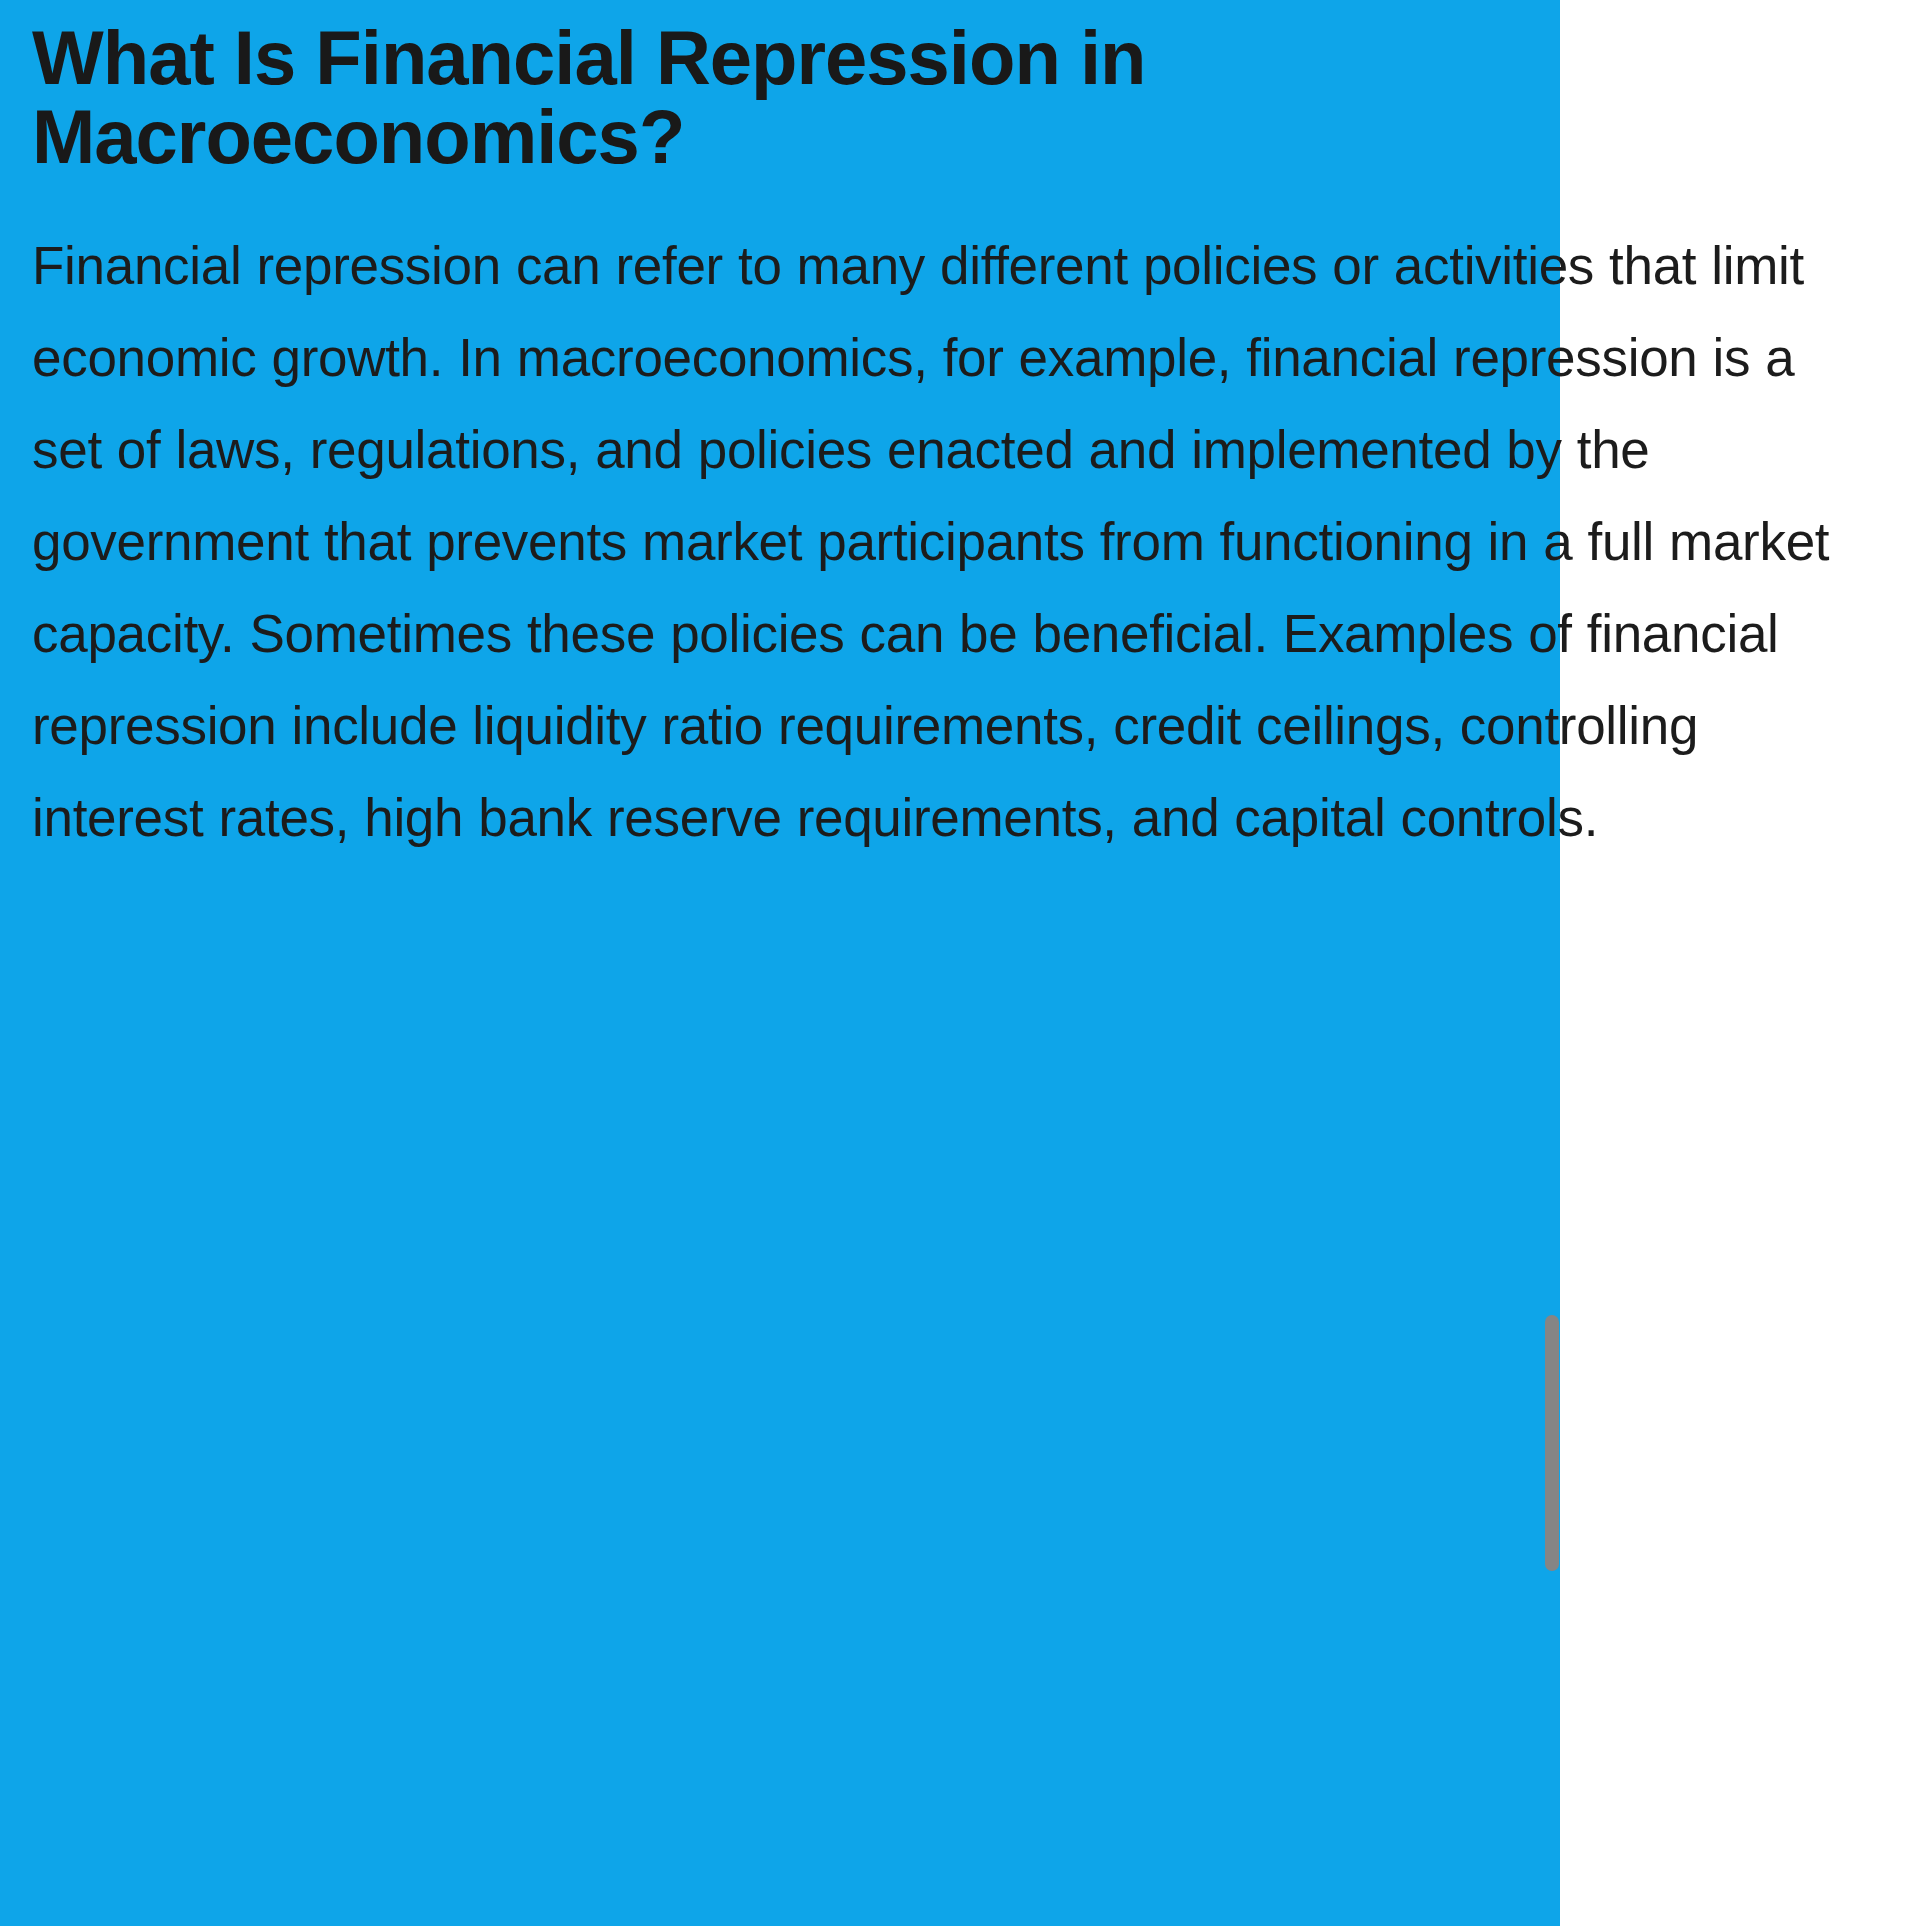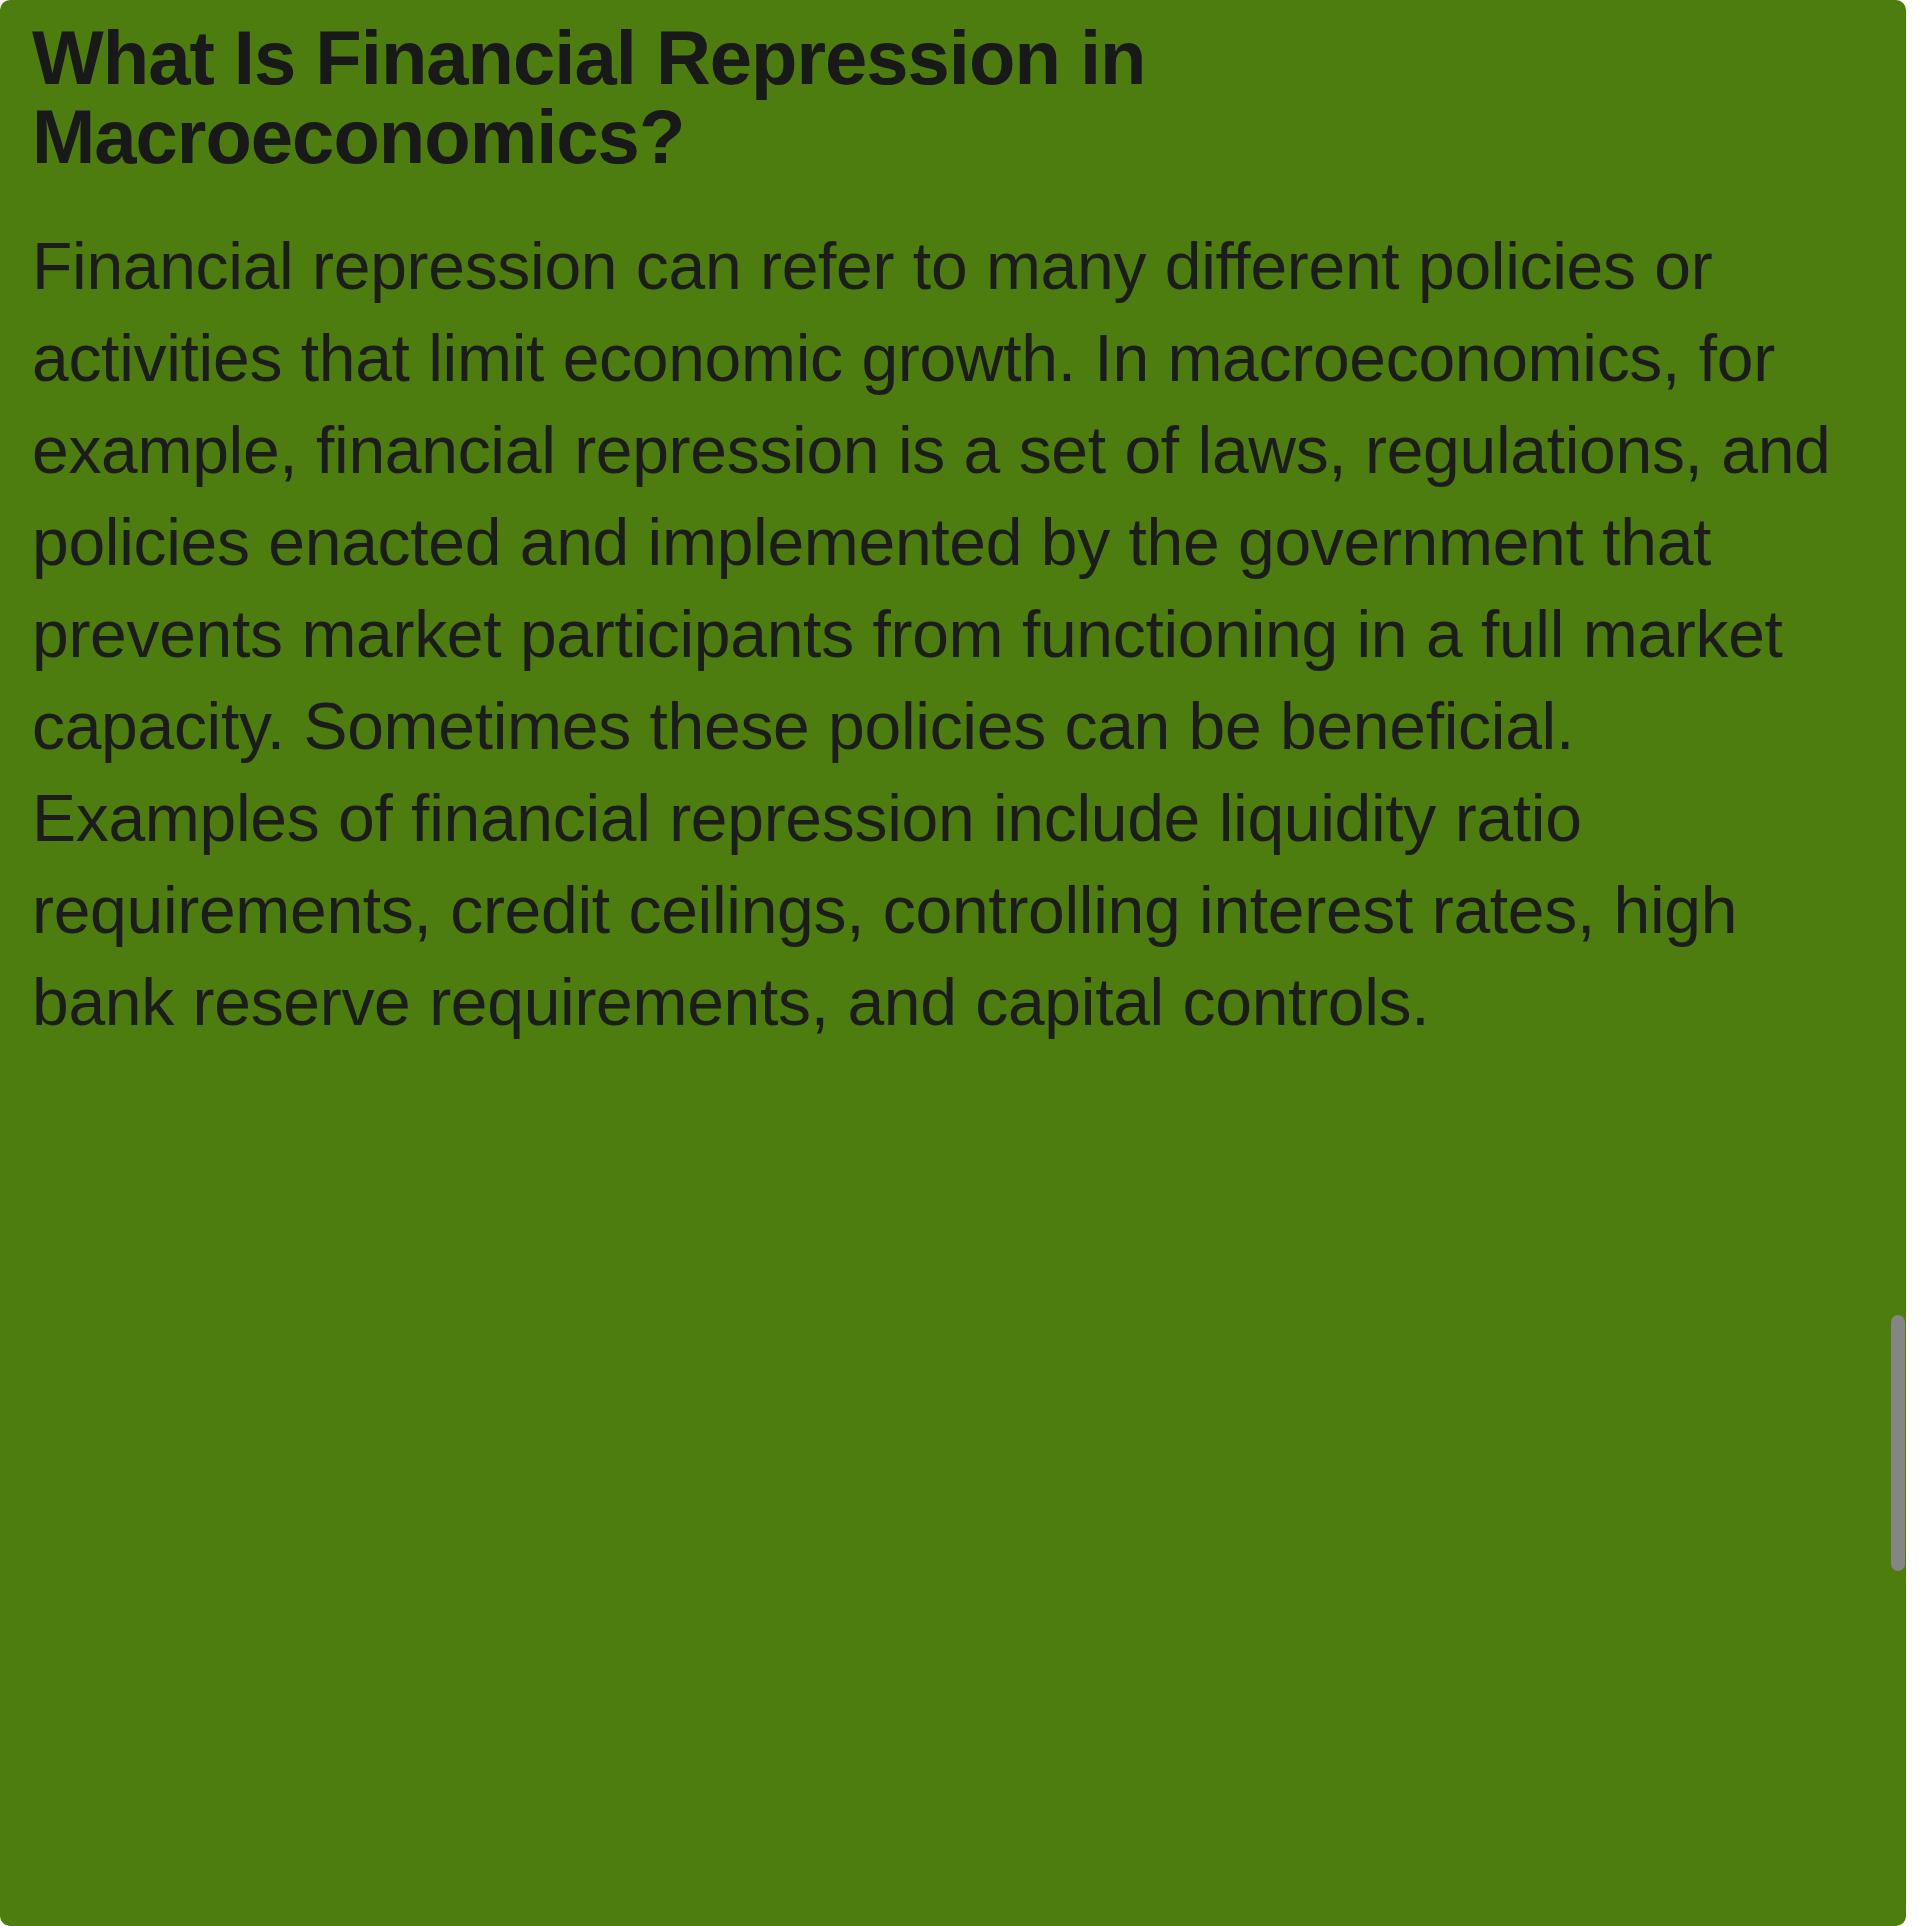--- a/index.html
+++ b/index.html
@@ -11,25 +11,24 @@
   body {
     width: 1926px;
     height: 1926px;
     overflow: hidden;
     font-family: "Liberation Sans", "DejaVu Sans", sans-serif;
     -webkit-font-smoothing: antialiased;
   }
 
   #page {
     position: relative;
-    width: 1906px;
+    width: 1560px;
     height: 1926px;
-    background: #4d7c0f;
+    background: #0ea5e9;
     box-sizing: border-box;
-    border-radius: 10px;
   }
 
   #article {
     position: absolute;
     left: 32px;
     top: 0px;
     width: 1843px;
   }
 
   #article-title {
@@ -43,21 +42,21 @@
     color: #191919;
     padding-top: 18px;
     max-width: 1554px;
   }
 
   #article-body {
     margin: 0;
     padding: 0;
     padding-top: 44px;
     font-family: "Liberation Sans", "DejaVu Sans", sans-serif;
-    font-size: 66px;
+    font-size: 53px;
     font-weight: 400;
     line-height: 92px;
     letter-spacing: -0.3px;
     color: #1c1c1c;
     max-width: 1839px;
     word-spacing: 0.6px;
   }
 
   
   #scrollbar-track {

